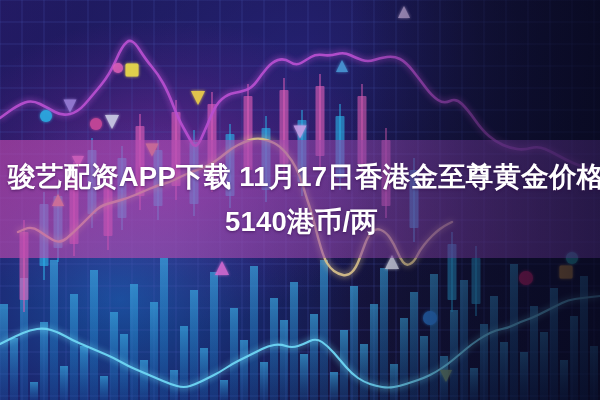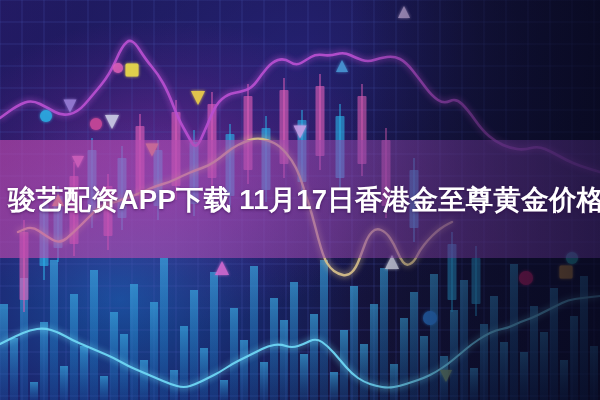--- a/index.html
+++ b/index.html
@@ -259,15 +259,16 @@
         <circle cx="572" cy="258" r="6" fill="#2ad8d8" opacity="0.88" filter="url(#glowS)"></circle>
         <circle cx="118" cy="68" r="5" fill="#e060b8" opacity="0.88" filter="url(#glowS)"></circle>
       </g>
   </svg>
 
   <div class="layer" id="bg-right"></div>
 
   <div id="title-band"></div>
   <div id="title-text">
     <div id="line1">骏艺配资APP下载 11月17日香港金至尊黄金价格4</div>
+    <div id="line2">5140港币/两</div>
   </div>
 
 </div>
 
 </body></html>

